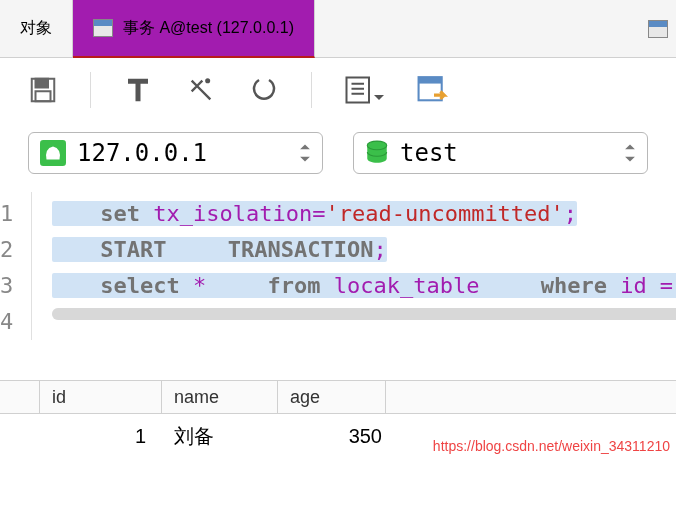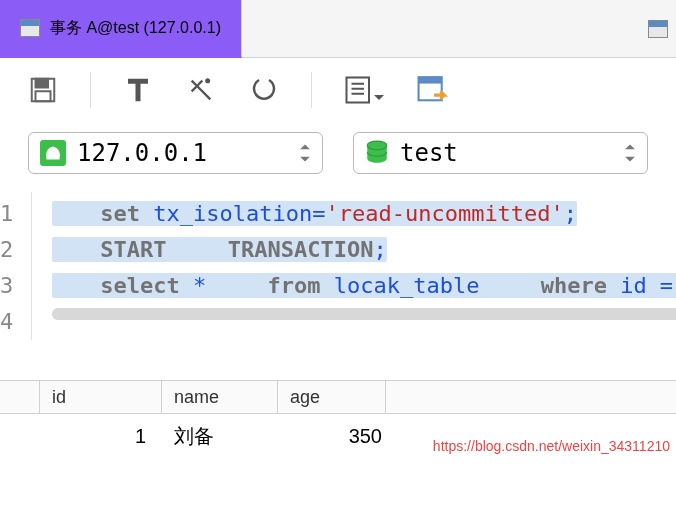--- a/index.html
+++ b/index.html
@@ -1,21 +1,21 @@
 <!DOCTYPE html>
 <html><head>
   <meta charset="utf-8">
   <style>
     * { box-sizing: border-box; margin: 0; padding: 0; }
     body { font-family: -apple-system, "Helvetica Neue", Arial, sans-serif; font-size: 16px; background: #fff; width: 676px; }
     
     .tabs { display: flex; border-bottom: 1px solid #d0d0d0; height: 58px; }
     .tab { display: flex; align-items: center; padding: 0 20px; gap: 10px; border-right: 1px solid #d0d0d0; cursor: pointer; }
     .tab.inactive { background: #f5f5f5; }
-    .tab.active { background: #8b5cf6; border-bottom: 2px solid #8b5cf6; margin-bottom: -1px; }
+    .tab.active { background: #a21caf; border-bottom: 2px solid #b91c1c; margin-bottom: -1px; }
     .tab-last { flex: 1; display: flex; align-items: center; justify-content: flex-end; padding-right: 8px; background: #f5f5f5; }
     
     .toolbar { display: flex; align-items: center; height: 64px; padding: 0 28px; gap: 32px; }
     .tool-divider { width: 1px; height: 36px; background: #dcdcdc; }
     .tool-btn { cursor: pointer; display: flex; align-items: center; }
     
     .dropdowns { display: flex; gap: 30px; padding: 0 28px 18px 28px; margin-top: 10px; }
     .dropdown { display: flex; align-items: center; border: 1px solid #b8b8b8; border-radius: 6px; padding: 6px 10px; gap: 10px; cursor: pointer; background: #fff; }
     .dropdown-text { font-size: 24px; font-family: "Menlo", "Consolas", monospace; flex: 1; }
     .dd1 { width: 300px; }
@@ -23,21 +23,21 @@
     
     .editor { display: flex; }
     .gutter { width: 78px; background: #fff; border-right: 1px solid #e0e0e0; text-align: right; padding-right: 18px; padding-top: 4px; }
     .gutter div { font-family: "Menlo", "Consolas", monospace; font-size: 22px; line-height: 36px; color: #888; }
     .code { flex: 1; padding: 4px 8px 4px 20px; font-family: "Menlo", "Consolas", monospace; font-size: 22px; line-height: 36px; position: relative; }
     .code-line { white-space: pre; }
     .hl { background: #d1e3f5; border-radius: 2px; }
     .kw-blue { color: #737373; font-weight: bold; margin-left: 48px; }
     .kw-red { color: #c02828; }
     .kw-teal { color: #0a8a8a; }
-    .txt { color: #1d4ed8; }
+    .txt { color: #a21caf; }
     .scroll-track { height: 12px; background: #f2f2f2; border-radius: 6px; margin-top: 4px; margin-left: 0; }
     .scroll-thumb { height: 100%; width: 96%; background: #d8d8d8; border-radius: 6px; }
     .editor-gap { height: 40px; }
     
     .results { }
     .res-header { display: flex; border-top: 1px solid #d0d0d0; border-bottom: 1px solid #d0d0d0; background: #fafafa; height: 34px; align-items: center; }
     .res-header .col { border-right: 1px solid #d0d0d0; height: 100%; display: flex; align-items: center; padding-left: 12px; font-size: 18px; color: #333; }
     .res-header .handle { width: 40px; border-right: 1px solid #d0d0d0; height: 100%; }
     .res-row { display: flex; height: 44px; align-items: center; }
     .res-row .handle { width: 40px; height: 100%; }
@@ -46,20 +46,23 @@
     .c-name { width: 116px; }
     .c-age { width: 108px; text-align: right; padding-right: 4px; }
     .watermark { position: absolute; font-size: 14px; color: #ef4444; }
     
     .tbl-ico { width: 20px; height: 18px; background: linear-gradient(to bottom, #5a8bc4 0 40%, #e8e8e8 40% 100%); display: inline-block; border: 1px solid #888; }
   </style>
 </head>
 <body>
 
 <div class="tabs">
+  <div class="tab inactive">
+    <span>对象</span>
+  </div>
   <div class="tab active">
     <span class="tbl-ico"></span>
     <span>事务 A@test (127.0.0.1)</span>
   </div>
   <div class="tab-last">
     <span class="tbl-ico"></span>
   </div>
 </div>
 
 <div class="toolbar">

